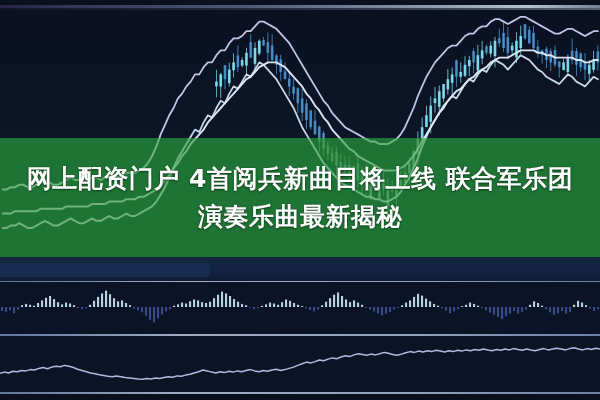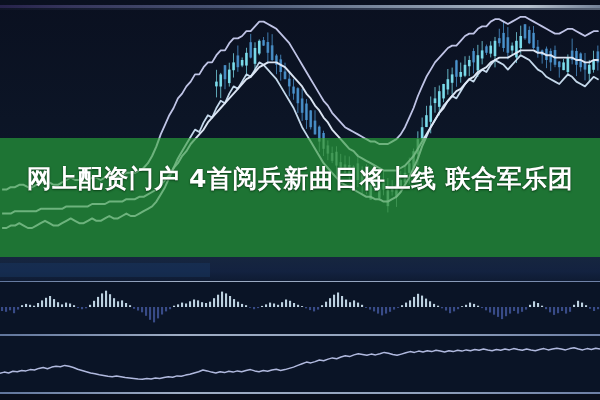--- a/index.html
+++ b/index.html
@@ -437,20 +437,21 @@
           <rect x="596.5285714285715" y="-86.62924799999996" width="2.657142857142857" height="11.029247999999939" fill="#8fe6a2" opacity="0.6"></rect>
         </g>
         <path d="M2.1,51.6 L6.4,51.6 L10.7,49.2 L15.0,49.2 L19.3,46.8 L23.6,46.8 L27.9,49.2 L32.1,49.2 L36.4,46.8 L40.7,44.4 L45.0,44.4 L49.3,44.4 L53.6,46.8 L57.9,46.8 L62.1,44.4 L66.4,42.0 L70.7,39.6 L75.0,42.0 L79.3,42.0 L83.6,44.4 L87.9,42.0 L92.1,39.6 L96.4,39.6 L100.7,42.0 L105.0,39.6 L109.3,37.2 L113.6,37.2 L117.9,39.6 L122.1,37.2 L126.4,34.8 L130.7,34.8 L135.0,34.8 L139.3,32.4 L143.6,30.0 L147.9,25.2 L152.1,18.0 L156.4,8.4 L160.7,-3.6 L165.0,-13.2 L169.3,-22.8 L173.6,-30.0 L177.9,-39.6 L182.1,-44.4 L186.4,-51.6 L190.7,-56.4 L195.0,-63.6 L199.3,-63.6 L203.6,-70.8 L207.9,-75.6 L212.1,-75.6 L216.4,-82.8 L220.7,-87.6 L225.0,-87.6 L229.3,-94.8 L233.6,-99.6 L237.9,-99.6 L242.1,-102.0 L246.4,-106.8 L250.7,-106.8 L255.0,-111.6 L259.3,-116.4 L263.6,-116.4 L267.9,-114.0 L272.1,-111.6 L276.4,-109.2 L280.7,-104.4 L285.0,-99.6 L289.3,-94.8 L293.6,-87.6 L297.9,-80.4 L302.1,-73.2 L306.4,-66.0 L310.7,-58.8 L315.0,-51.6 L319.3,-44.4 L323.6,-37.2 L327.9,-32.4 L332.1,-25.2 L336.4,-20.4 L340.7,-15.6 L345.0,-10.8 L349.3,-8.4 L353.6,-6.0 L357.9,-3.6 L362.1,-1.2 L366.4,1.2 L370.7,3.6 L375.0,3.6 L379.3,6.0 L383.6,6.0 L387.9,6.0 L392.1,3.6 L396.4,1.2 L400.7,-3.6 L405.0,-10.8 L409.3,-20.4 L413.6,-30.0 L417.9,-42.0 L422.1,-51.6 L426.4,-61.2 L430.7,-68.4 L435.0,-75.6 L439.3,-80.4 L443.6,-85.2 L447.9,-90.0 L452.1,-92.4 L456.4,-92.4 L460.7,-97.2 L465.0,-102.0 L469.3,-104.4 L473.6,-104.4 L477.9,-109.2 L482.1,-111.6 L486.4,-111.6 L490.7,-116.4 L495.0,-118.8 L499.3,-118.8 L503.6,-116.4 L507.9,-114.0 L512.1,-116.4 L516.4,-118.8 L520.7,-121.2 L525.0,-121.2 L529.3,-118.8 L533.6,-116.4 L537.9,-114.0 L542.1,-111.6 L546.4,-109.2 L550.7,-106.8 L555.0,-104.4 L559.3,-104.4 L563.6,-106.8 L567.9,-109.2 L572.1,-109.2 L576.4,-106.8 L580.7,-104.4 L585.0,-102.0 L589.3,-104.4 L593.6,-106.8 L597.9,-106.8 " fill="none" stroke="#bff3c8" stroke-width="2" opacity="0.9" stroke-linejoin="round"></path>
         <path d="M2.1,90.0 L6.4,90.0 L10.7,87.6 L15.0,87.6 L19.3,85.2 L23.6,87.6 L27.9,90.0 L32.1,90.0 L36.4,87.6 L40.7,85.2 L45.0,82.8 L49.3,85.2 L53.6,87.6 L57.9,87.6 L62.1,85.2 L66.4,82.8 L70.7,80.4 L75.0,82.8 L79.3,85.2 L83.6,85.2 L87.9,82.8 L92.1,80.4 L96.4,82.8 L100.7,82.8 L105.0,80.4 L109.3,78.0 L113.6,80.4 L117.9,80.4 L122.1,78.0 L126.4,75.6 L130.7,78.0 L135.0,78.0 L139.3,75.6 L143.6,73.2 L147.9,70.8 L152.1,68.4 L156.4,63.6 L160.7,56.4 L165.0,49.2 L169.3,39.6 L173.6,30.0 L177.9,20.4 L182.1,13.2 L186.4,6.0 L190.7,-1.2 L195.0,-8.4 L199.3,-6.0 L203.6,-15.6 L207.9,-22.8 L212.1,-20.4 L216.4,-30.0 L220.7,-37.2 L225.0,-34.8 L229.3,-44.4 L233.6,-51.6 L237.9,-49.2 L242.1,-56.4 L246.4,-63.6 L250.7,-61.2 L255.0,-68.4 L259.3,-75.6 L263.6,-73.2 L267.9,-68.4 L272.1,-63.6 L276.4,-58.8 L280.7,-51.6 L285.0,-44.4 L289.3,-37.2 L293.6,-30.0 L297.9,-20.4 L302.1,-10.8 L306.4,-3.6 L310.7,3.6 L315.0,10.8 L319.3,18.0 L323.6,25.2 L327.9,30.0 L332.1,34.8 L336.4,39.6 L340.7,44.4 L345.0,46.8 L349.3,49.2 L353.6,51.6 L357.9,54.0 L362.1,56.4 L366.4,58.8 L370.7,58.8 L375.0,61.2 L379.3,61.2 L383.6,63.6 L387.9,63.6 L392.1,61.2 L396.4,58.8 L400.7,54.0 L405.0,46.8 L409.3,39.6 L413.6,30.0 L417.9,20.4 L422.1,8.4 L426.4,-1.2 L430.7,-10.8 L435.0,-18.0 L439.3,-25.2 L443.6,-32.4 L447.9,-37.2 L452.1,-42.0 L456.4,-39.6 L460.7,-46.8 L465.0,-54.0 L469.3,-58.8 L473.6,-56.4 L477.9,-63.6 L482.1,-68.4 L486.4,-66.0 L490.7,-73.2 L495.0,-78.0 L499.3,-75.6 L503.6,-73.2 L507.9,-68.4 L512.1,-73.2 L516.4,-78.0 L520.7,-82.8 L525.0,-80.4 L529.3,-78.0 L533.6,-73.2 L537.9,-68.4 L542.1,-66.0 L546.4,-61.2 L550.7,-58.8 L555.0,-56.4 L559.3,-54.0 L563.6,-58.8 L567.9,-63.6 L572.1,-61.2 L576.4,-56.4 L580.7,-54.0 L585.0,-51.6 L589.3,-56.4 L593.6,-61.2 L597.9,-58.8 " fill="none" stroke="#bff3c8" stroke-width="2" opacity="0.9" stroke-linejoin="round"></path>
         <path d="M2.1,75.6 L6.4,75.6 L10.7,75.6 L15.0,73.2 L19.3,73.2 L23.6,73.2 L27.9,73.2 L32.1,73.2 L36.4,73.2 L40.7,70.8 L45.0,70.8 L49.3,70.8 L53.6,70.8 L57.9,70.8 L62.1,70.8 L66.4,68.4 L70.7,68.4 L75.0,68.4 L79.3,68.4 L83.6,68.4 L87.9,68.4 L92.1,66.0 L96.4,66.0 L100.7,66.0 L105.0,66.0 L109.3,63.6 L113.6,63.6 L117.9,63.6 L122.1,63.6 L126.4,61.2 L130.7,61.2 L135.0,61.2 L139.3,58.8 L143.6,58.8 L147.9,56.4 L152.1,54.0 L156.4,51.6 L160.7,46.8 L165.0,42.0 L169.3,37.2 L173.6,30.0 L177.9,25.2 L182.1,18.0 L186.4,13.2 L190.7,6.0 L195.0,1.2 L199.3,-3.6 L203.6,-8.4 L207.9,-15.6 L212.1,-20.4 L216.4,-25.2 L220.7,-30.0 L225.0,-34.8 L229.3,-39.6 L233.6,-44.4 L237.9,-49.2 L242.1,-54.0 L246.4,-58.8 L250.7,-61.2 L255.0,-66.0 L259.3,-70.8 L263.6,-73.2 L267.9,-75.6 L272.1,-75.6 L276.4,-75.6 L280.7,-73.2 L285.0,-70.8 L289.3,-66.0 L293.6,-61.2 L297.9,-56.4 L302.1,-51.6 L306.4,-44.4 L310.7,-39.6 L315.0,-32.4 L319.3,-27.6 L323.6,-20.4 L327.9,-15.6 L332.1,-8.4 L336.4,-3.6 L340.7,1.2 L345.0,6.0 L349.3,10.8 L353.6,13.2 L357.9,18.0 L362.1,20.4 L366.4,22.8 L370.7,25.2 L375.0,27.6 L379.3,30.0 L383.6,32.4 L387.9,32.4 L392.1,32.4 L396.4,32.4 L400.7,30.0 L405.0,27.6 L409.3,22.8 L413.6,18.0 L417.9,10.8 L422.1,3.6 L426.4,-3.6 L430.7,-10.8 L435.0,-18.0 L439.3,-25.2 L443.6,-30.0 L447.9,-37.2 L452.1,-42.0 L456.4,-46.8 L460.7,-49.2 L465.0,-54.0 L469.3,-58.8 L473.6,-61.2 L477.9,-66.0 L482.1,-68.4 L486.4,-70.8 L490.7,-75.6 L495.0,-78.0 L499.3,-80.4 L503.6,-80.4 L507.9,-80.4 L512.1,-82.8 L516.4,-85.2 L520.7,-87.6 L525.0,-87.6 L529.3,-87.6 L533.6,-87.6 L537.9,-85.2 L542.1,-85.2 L546.4,-82.8 L550.7,-82.8 L555.0,-80.4 L559.3,-80.4 L563.6,-80.4 L567.9,-80.4 L572.1,-80.4 L576.4,-78.0 L580.7,-78.0 L585.0,-75.6 L589.3,-75.6 L593.6,-78.0 L597.9,-78.0 " fill="none" stroke="#bff3c8" stroke-width="2" opacity="0.9" stroke-linejoin="round"></path>
       </svg>
   </div>
 
   <div id="headline">
     <span class="l1">网上配资门户 4首阅兵新曲目将上线 联合军乐团</span>
+    <span class="l2">演奏乐曲最新揭秘</span>
   </div>
 
   <div id="midband"></div>
   <div id="midband-left"></div>
 
   <div class="hrule" style="top:281px"></div>
   <div class="panel" id="macd-panel">
     <svg id="macd-svg" width="600" height="54" viewBox="0 0 600 54">
         <rect x="1.0" y="25.0" width="2.1" height="4.0" fill="#3b4e8c" opacity="0.95"></rect>
         <rect x="5.0" y="25.0" width="2.1" height="4.8" fill="#3b4e8c" opacity="0.95"></rect>

